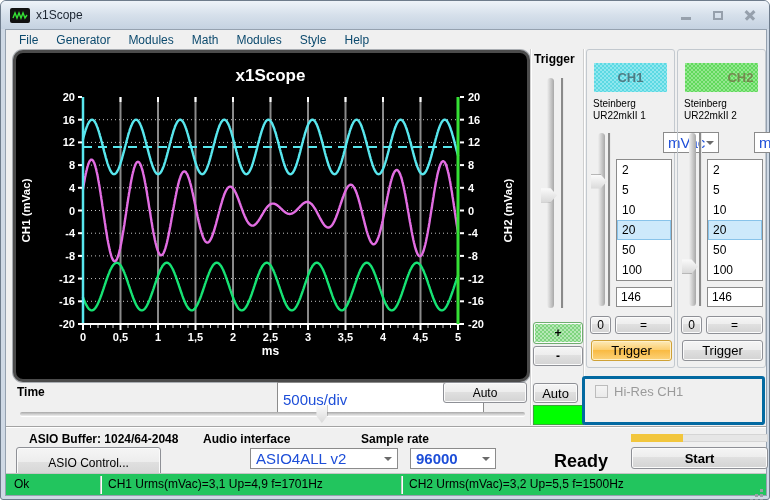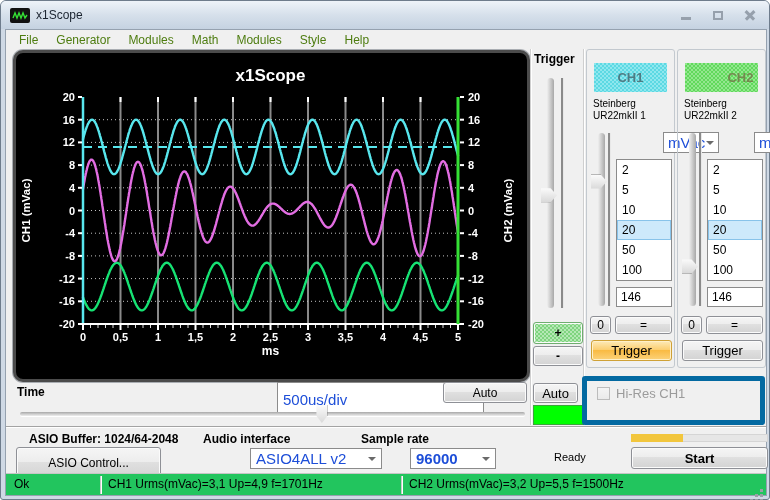--- a/index.html
+++ b/index.html
@@ -15,21 +15,21 @@
   .caption-btns{position:absolute;right:8px;top:6px;display:flex;gap:10px;align-items:center;height:16px;}
   .cap{width:22px;height:15px;display:flex;align-items:center;justify-content:center;cursor:default;}
   .glyph-min{width:10px;height:3px;background:#96a0ac;margin-top:7px;}
   .glyph-max{width:10px;height:9px;border:2px solid #96a0ac;}
   .glyph-close{position:relative;width:12px;height:12px;}
   .glyph-close i{position:absolute;left:0;top:5px;width:12px;height:2.5px;background:#96a0ac;}
   .glyph-close i:first-child{transform:rotate(45deg);} .glyph-close i:last-child{transform:rotate(-45deg);}
   .client{position:absolute;left:4px;top:28px;width:762px;height:467px;background:#f0f0f0;
     border:1px solid #95a1af;}
   .menubar{position:absolute;left:0;top:0;width:760px;height:20px;display:flex;align-items:center;padding-left:4px;}
-  .menu-item{font-size:12px;color:#4d7c0f;padding:4px 9px;}
+  .menu-item{font-size:12px;color:#0c4a6e;padding:4px 9px;}
   
   .scope{position:absolute;left:7px;top:20px;width:517px;height:332px;background:#000;
     border:3px solid #4b4b4b;border-radius:10px;box-shadow:0 0 0 1px #a9adb2;}
   #scope-svg text{fill:#fff;font-weight:bold;font-family:"Liberation Sans","DejaVu Sans",sans-serif;}
   
   .btn{position:absolute;border:1px solid #8e9096;border-radius:3px;color:#000;font-size:12px;
     display:flex;align-items:center;justify-content:center;
     background:linear-gradient(#f5f5f5,#ededed 45%,#e0e0e0 46%,#d3d3d3);box-shadow:inset 0 0 0 1px #fbfbfb;}
   .btn.orange{border-color:#cfa136;background:linear-gradient(#fdeab8,#fbcf72 45%,#f9b93f 46%,#fcd27a);
     box-shadow:inset 0 0 0 1px #fff0c8;}
@@ -48,21 +48,21 @@
   .vtrack{position:absolute;width:7px;border-radius:4px;background:linear-gradient(to right,#efefef,#a8a8a8);}
   .vline{position:absolute;width:2px;background:#8a8a8a;box-shadow:1px 0 0 #e8e8e8;}
   .vthumb{position:absolute;width:16px;height:14px;background:linear-gradient(#fbfbfb,#d9d9d9);
     clip-path:polygon(0 0,60% 0,100% 50%,60% 100%,0 100%);
     filter:drop-shadow(1px 0 0 #808080) drop-shadow(-1px 0 0 #808080) drop-shadow(0 1px 0 #808080) drop-shadow(0 -1px 0 #808080);}
   .htrack{position:absolute;height:4px;border-radius:2px;background:linear-gradient(#a8a8a8,#efefef);box-shadow:0 1px 0 #fff;}
   .hthumb{position:absolute;width:11px;height:18px;background:linear-gradient(#fbfbfb,#d9d9d9);
     clip-path:polygon(0 0,100% 0,100% 60%,50% 100%,0 60%);
     filter:drop-shadow(1px 0 0 #808080) drop-shadow(-1px 0 0 #808080) drop-shadow(0 1px 0 #808080) drop-shadow(0 -1px 0 #808080);}
   
-  .group{position:absolute;border:5px solid #0369a1;border-radius:3px;background:#f0f0f0;}
+  .group{position:absolute;border:3px solid #0369a1;border-radius:3px;background:#f0f0f0;}
   .chpanel{position:absolute;width:89px;height:319px;border:1px solid #c3c9cf;border-radius:3px;}
   .chhdr{position:absolute;left:7px;top:13px;width:73px;height:29px;display:flex;align-items:center;
     justify-content:center;font-size:13px;font-weight:bold;}
   .device{position:absolute;left:6px;font-size:10px;color:#000;white-space:nowrap;}
   .sep-v{position:absolute;width:1px;background:#cfcfcf;box-shadow:1px 0 0 #fff;}
   .groove{position:absolute;height:0;border-top:1px solid #a3a3a3;border-bottom:1px solid #fff;}
   .checkbox{position:absolute;width:13px;height:13px;border:1px solid #bcbcbc;background:linear-gradient(#f4f4f4,#eaeaea);}
   .lamp{position:absolute;border:1px solid #3da33d;}
   .progress{position:absolute;background:#e6e6e6;box-shadow:inset 0 0 0 1px #d5d5d5;}
   .progress .fill{height:100%;}
@@ -270,29 +270,29 @@
     <div class="btn" style="left:437px;top:352px;width:84px;height:21px;">Auto</div>
     <div class="htrack" style="left:14px;top:382px;width:505px;"></div>
     <div class="hthumb" id="time-thumb" style="top: 375px; left: 310.4px;"></div>
 
     <div class="groove" style="left:0;top:396px;width:760px;"></div>
 
     <span class="lbl bold" style="left:23px;top:402px;">ASIO Buffer: 1024/64-2048</span>
     <span class="lbl bold" style="left:197px;top:402px;">Audio interface</span>
     <span class="lbl bold" style="left:355px;top:402px;">Sample rate</span>
     <div class="btn" style="left:10px;top:417px;width:145px;height:32px;">ASIO Control...</div>
-    <div class="combo" style="left:197px;top:418px;width:132px;height:21px;">
+    <div class="combo" style="left:197px;top:418px;width:148px;height:21px;">
       <span>ASIO4ALL v2</span>
         <span class="arrow"></span>
     </div>
     <div class="combo" style="left:357px;top:418px;width:86px;height:21px;font-weight:bold;">
       <span>96000</span>
         <span class="arrow"></span>
     </div>
-    <span class="lbl" style="left:548px;top:421px;font-size:11px;">Ready</span>
+    <span class="lbl" style="left:548px;top:421px;font-size:18px;font-weight:bold;">Ready</span>
     <div class="progress" style="left:625px;top:404px;width:137px;height:8px;">
       <div class="fill" id="progress-fill" style="width: 38%; background: rgb(242, 198, 61);"></div>
     </div>
     <div class="btn bold" style="left:625px;top:417px;width:137px;height:22px;font-size:13px;font-weight:bold;">Start</div>
 
     <div class="sep-v" style="left:524px;top:19px;height:376px;"></div>
     <div class="sep-v" style="left:577px;top:19px;height:330px;"></div>
     <span class="lbl bold" style="left:528px;top:22px;">Trigger</span>
     <div class="vtrack" style="left:541px;top:48px;height:230px;"></div>
     <div class="vline" style="left:555px;top:48px;height:230px;"></div>

